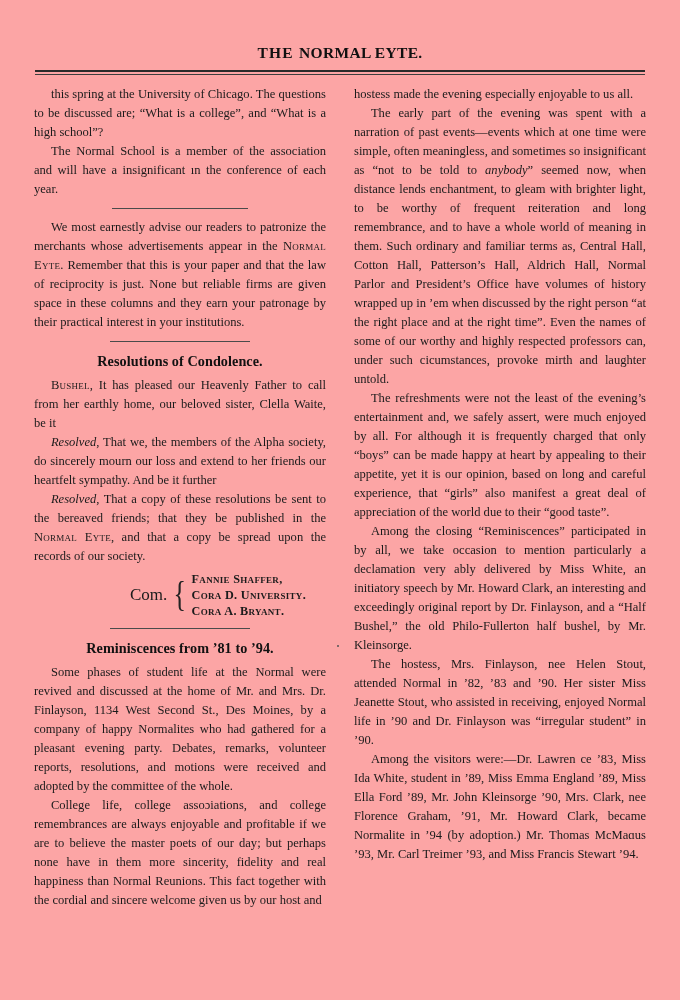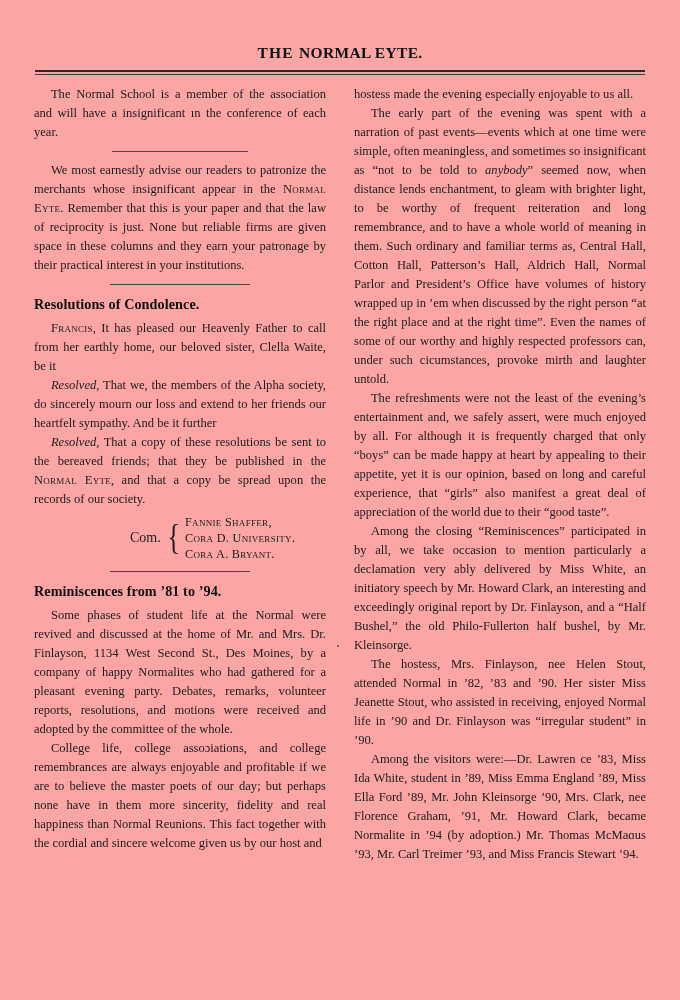--- a/index.html
+++ b/index.html
@@ -78,35 +78,35 @@
     height: 0;
     margin: 9px auto 9px auto;
     border-top: 1.6px solid #4a4a4a;
   }
   .divider.wide {
     width: 140px;
   }
   h2.section-head {
     font-size: 14.2px;
     font-weight: bold;
-    text-align: left;
+    text-align: center;
     margin: 3px 0 3px 0;
     letter-spacing: 0.005em;
     color: #111;
   }
   .sig-block {
     display: flex;
     flex-direction: row;
     align-items: center;
     justify-content: flex-start;
     margin: 5px 0 0 0;
     padding-left: 96px;
   }
   .sig-label {
-    font-size: 14px;
+    font-size: 17px;
     padding-right: 3px;
     white-space: nowrap;
   }
   .brace {
     font-size: 36px;
     line-height: 0.82;
     font-family: "Liberation Serif", "DejaVu Serif", serif;
     transform: scaleX(0.72);
     display: inline-block;
     padding: 0 1px;
@@ -116,20 +116,21 @@
     display: flex;
     flex-direction: column;
     font-size: 12.2px;
     line-height: 1.33;
     padding-left: 2px;
   }
   .sig-names span {
     font-variant: small-caps;
     letter-spacing: 0.025em;
     white-space: nowrap;
+    font-weight: bold;
   }
   .stray-dot {
     position: absolute;
     left: 337px;
     top: 645px;
     width: 2px;
     height: 2px;
     background: #555;
     border-radius: 50%;
   }
@@ -142,32 +143,33 @@
   <div class="masthead">
     <span>THE </span><span class="sc">NORMAL EYTE.</span>
   </div>
 
   <div class="head-rule"></div>
 
   <div class="columns">
 
     <div class="col">
 
+      <p class="para"><span>this spring at the University of Chicago. The questions to be discussed are; </span><span>“What is a college”, and “What is a high school”?</span></p>
 
       <p class="para">The Normal School is a member of the association and will have a insignificant ın the conference of each year.</p>
 
       <div class="divider"></div>
 
-      <p class="para"><span>We most earnestly advise our readers to patronize the merchants whose insignificant appear in the </span><span class="sc">Normal Eyte</span><span>. Remember that this is your paper and that the law of reciprocity is just. None but reliable firms are given space in these columns and they earn your patronage by their practical interest in your institutions.</span></p>
+      <p class="para"><span>We most earnestly advise our readers to patronize the merchants whose advertisements appear in the </span><span class="sc">Normal Eyte</span><span>. Remember that this is your paper and that the law of reciprocity is just. None but reliable firms are given space in these columns and they earn your patronage by their practical interest in your institutions.</span></p>
 
       <div class="divider wide"></div>
 
       <h2 class="section-head">Resolutions of Condolence.</h2>
 
-      <p class="para"><span class="sc">Francis</span><span>, It has pleased our Heavenly Father to call from her earthly home, our beloved sister, Clella Waite, be it</span></p>
+      <p class="para"><span class="sc">Bushel</span><span>, It has pleased our Heavenly Father to call from her earthly home, our beloved sister, Clella Waite, be it</span></p>
 
       <p class="para"><span class="it">Resolved</span><span>, That we, the members of the Alpha society, do sincerely mourn our loss and extend to her friends our heartfelt sympathy. And be it further</span></p>
 
       <p class="para"><span class="it">Resolved</span><span>, That a copy of these resolutions be sent to the bereaved friends; that they be published in the </span><span class="sc">Normal Eyte</span><span>, and that a copy be spread upon the records of our society.</span></p>
 
       <div class="sig-block">
         <span class="sig-label">Com.</span>
         <span class="brace">{</span>
         <span class="sig-names">
           <span>Fannie Shaffer,</span>

